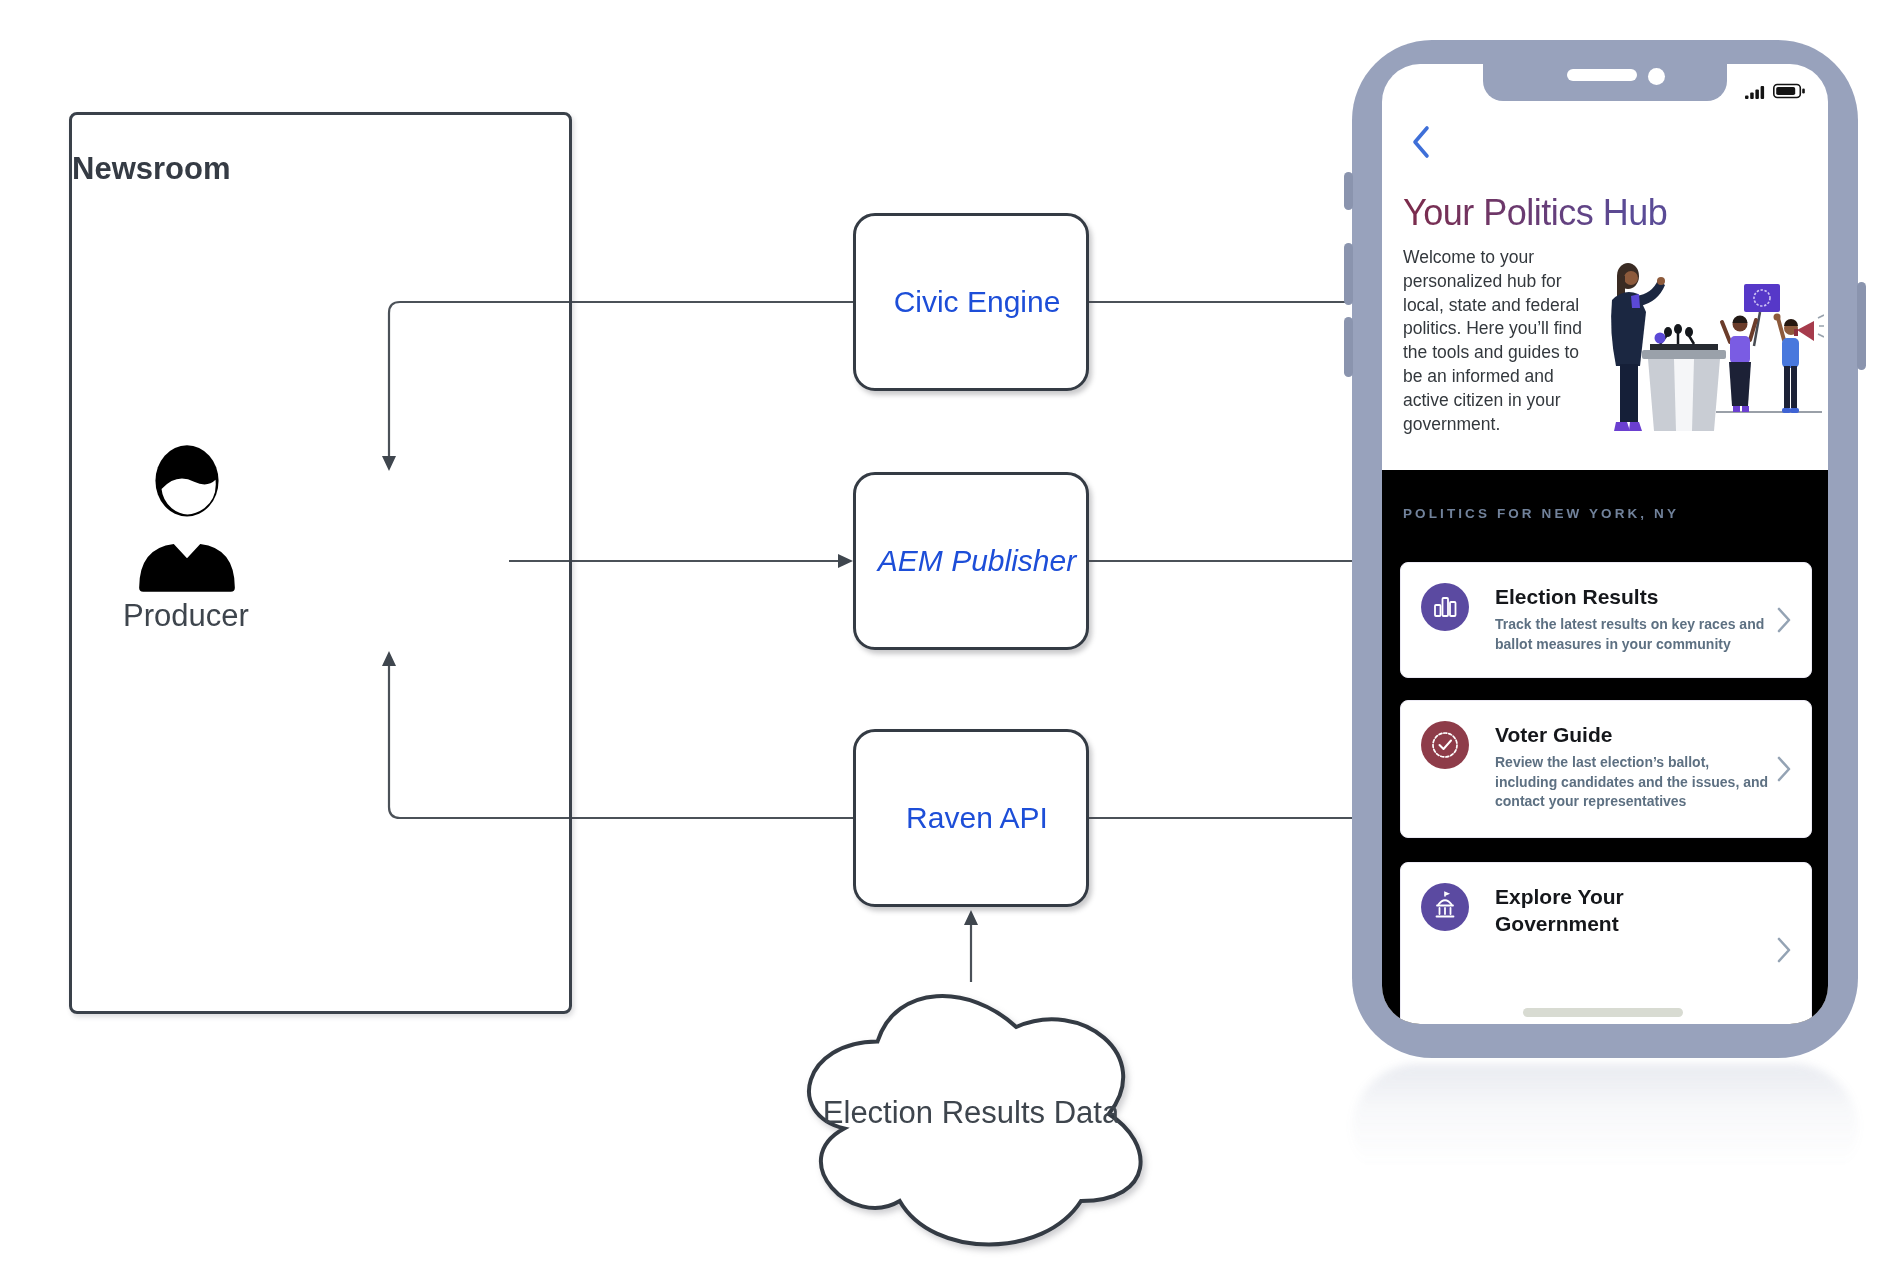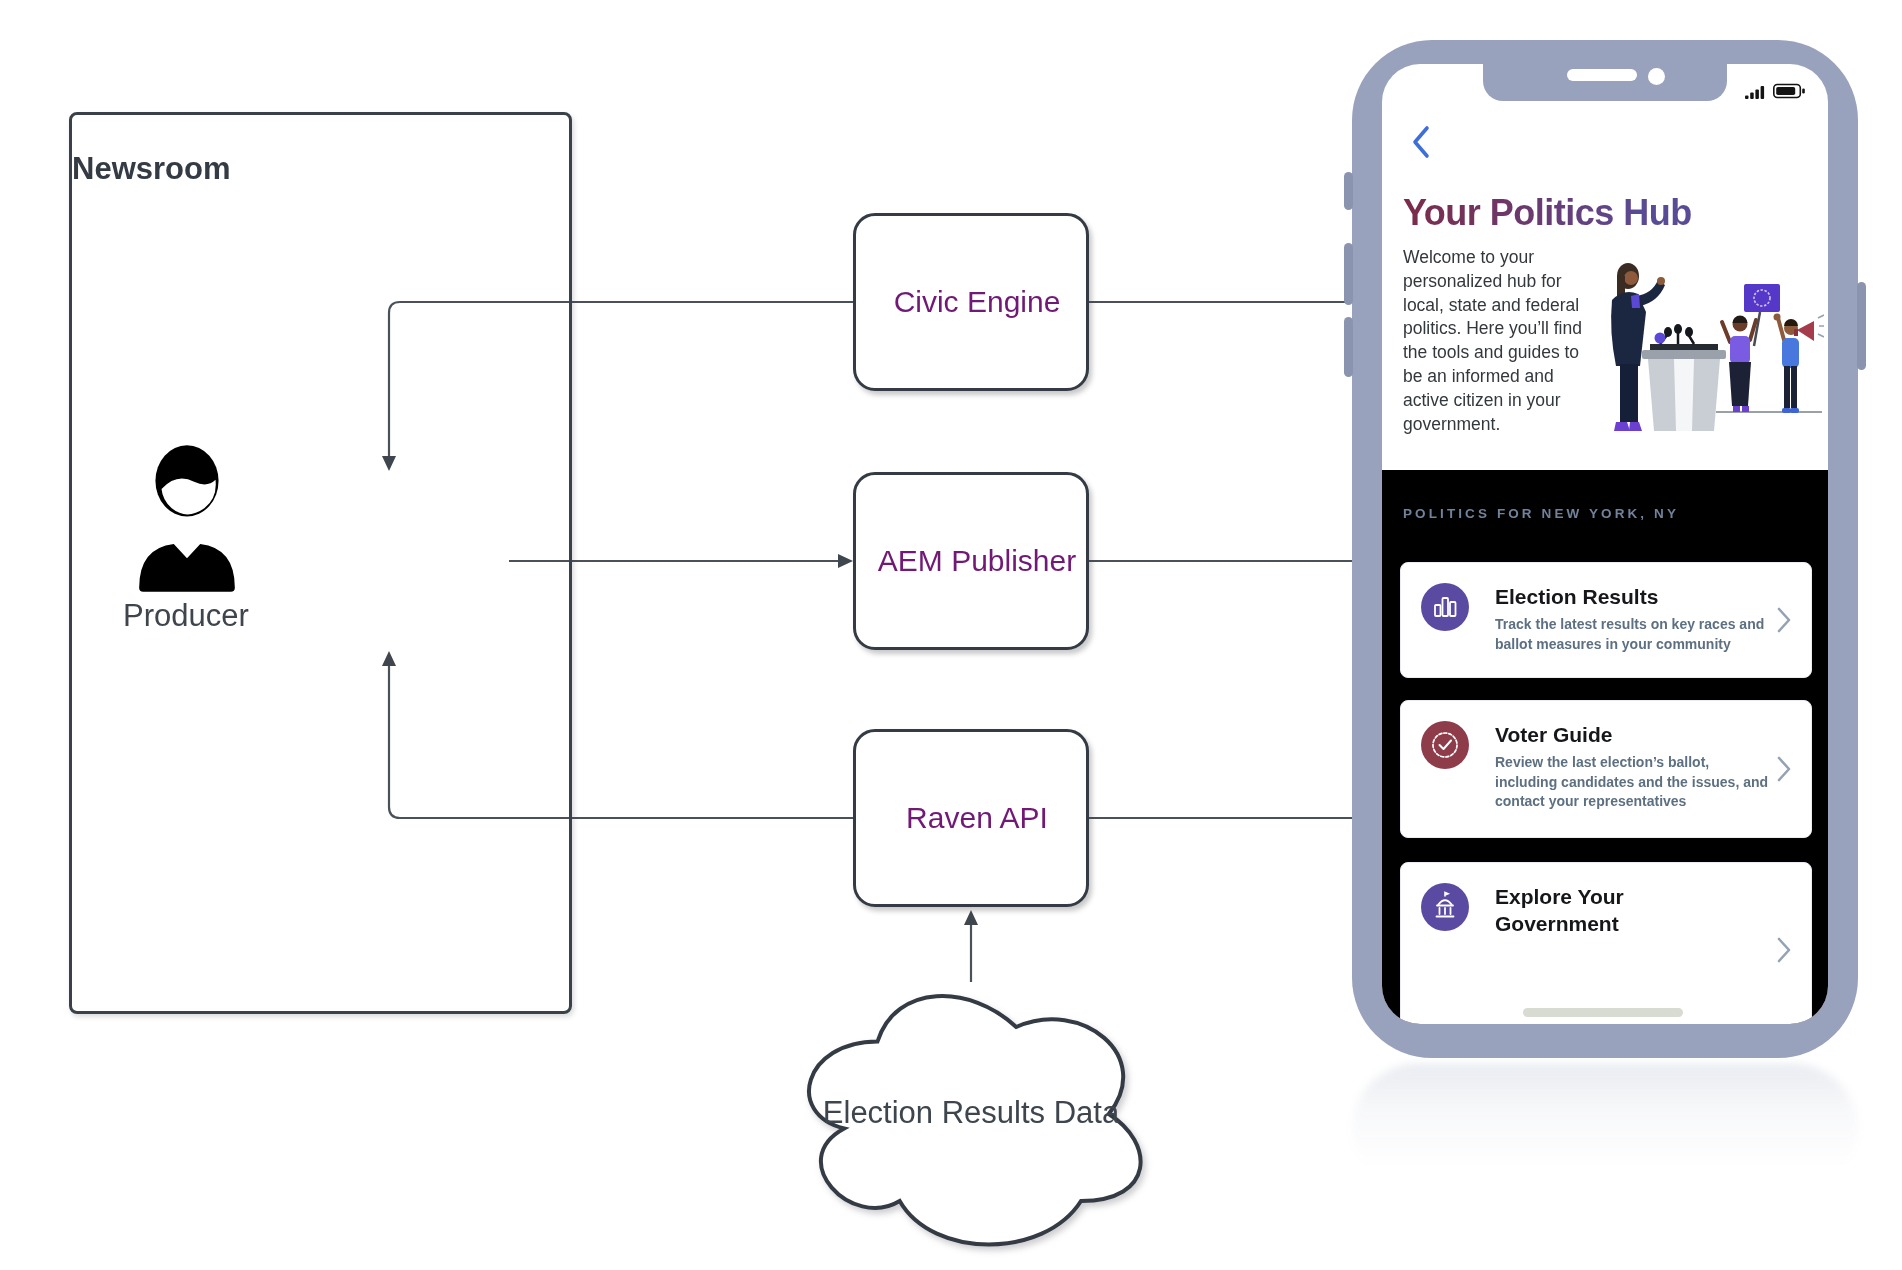--- a/index.html
+++ b/index.html
@@ -12,25 +12,25 @@
   .arrows polygon{fill:#3f464e;}
 
   .newsroom-box{position:absolute;left:69px;top:112px;width:497px;height:896px;
     border:3px solid #3a414a;border-radius:8px;background:transparent;
     box-shadow:2px 3px 5px rgba(60,60,70,0.18);}
   .newsroom-title{position:absolute;left:0;right:0;top:36px;text-align:left;
     font-size:31px;font-weight:bold;color:#353b44;}
 
   .node{position:absolute;display:flex;align-items:center;justify-content:center;text-align:right;
     background:#ffffff;border:3.5px solid #343b44;border-radius:22px;
-    color:#701a75;font-size:30px;line-height:1.25;box-sizing:border-box;
+    color:#1d4ed8;font-size:30px;line-height:1.25;box-sizing:border-box;
     box-shadow:3px 4px 5px rgba(60,60,70,0.28);padding-left:12px;}
   .node-aem-internal{left:271px;top:471px;width:236px;height:179px;}
   .node-civic{left:853px;top:213px;width:236px;height:178px;}
-  .node-publisher{left:853px;top:472px;width:236px;height:178px;}
+  .node-publisher{left:853px;top:472px;width:236px;height:178px;font-style:italic;}
   .node-raven{left:853px;top:729px;width:236px;height:178px;}
 
   .producer-icon{position:absolute;left:131px;top:444px;width:112px;height:148px;}
   .producer-label{position:absolute;left:101px;top:598px;width:170px;text-align:center;
     font-size:31px;color:#3e454d;}
 
   .cloud{position:absolute;left:779px;top:963px;width:384px;height:304px;}
   .cloud svg{filter:drop-shadow(3px 4px 3px rgba(60,60,70,0.25));}
   .cloud-label{position:absolute;left:0;right:0;top:132px;text-align:center;
     font-size:31px;color:#3e454d;}
@@ -47,21 +47,21 @@
   .screen{position:absolute;left:30px;top:24px;width:446px;height:960px;border-radius:38px;
     background:#ffffff;overflow:hidden;}
   .notch{position:absolute;left:101px;top:0;width:244px;height:37px;background:#98a2bc;
     border-radius:0 0 20px 20px;}
   .speaker{position:absolute;left:84px;top:5px;width:70px;height:12px;border-radius:6px;background:#ffffff;}
   .camera-dot{position:absolute;left:165px;top:4px;width:17px;height:17px;border-radius:50%;background:#ffffff;}
   .status-icons{position:absolute;right:22px;top:19px;display:flex;align-items:flex-end;gap:7px;}
 
   .back-btn{position:absolute;left:25px;top:60px;width:28px;height:38px;background:none;border:none;
     padding:0;cursor:pointer;}
-  .hub-title{position:absolute;left:21px;top:128px;margin:0;font-size:36px;font-weight:bold;
+  .hub-title{position:absolute;left:21px;top:128px;margin:0;font-size:36px;font-weight:normal;
     letter-spacing:-0.5px;
     background:linear-gradient(90deg,#7c2b4a 0%,#6a3a70 45%,#5a4b96 85%);
     -webkit-background-clip:text;background-clip:text;color:transparent;display:inline-block;text-align:center;}
   .intro{position:absolute;left:21px;top:182px;margin:0;width:215px;
     font-size:17.5px;line-height:23.8px;color:#33383d;white-space:pre-line;}
   .illustration{position:absolute;left:212px;top:190px;}
 
   .section{position:absolute;left:0;top:406px;width:514px;height:554px;background:#000000;}
   .section-header{position:absolute;left:21px;top:36px;font-size:13.5px;font-weight:bold;
     letter-spacing:3.1px;color:#71829b;}

